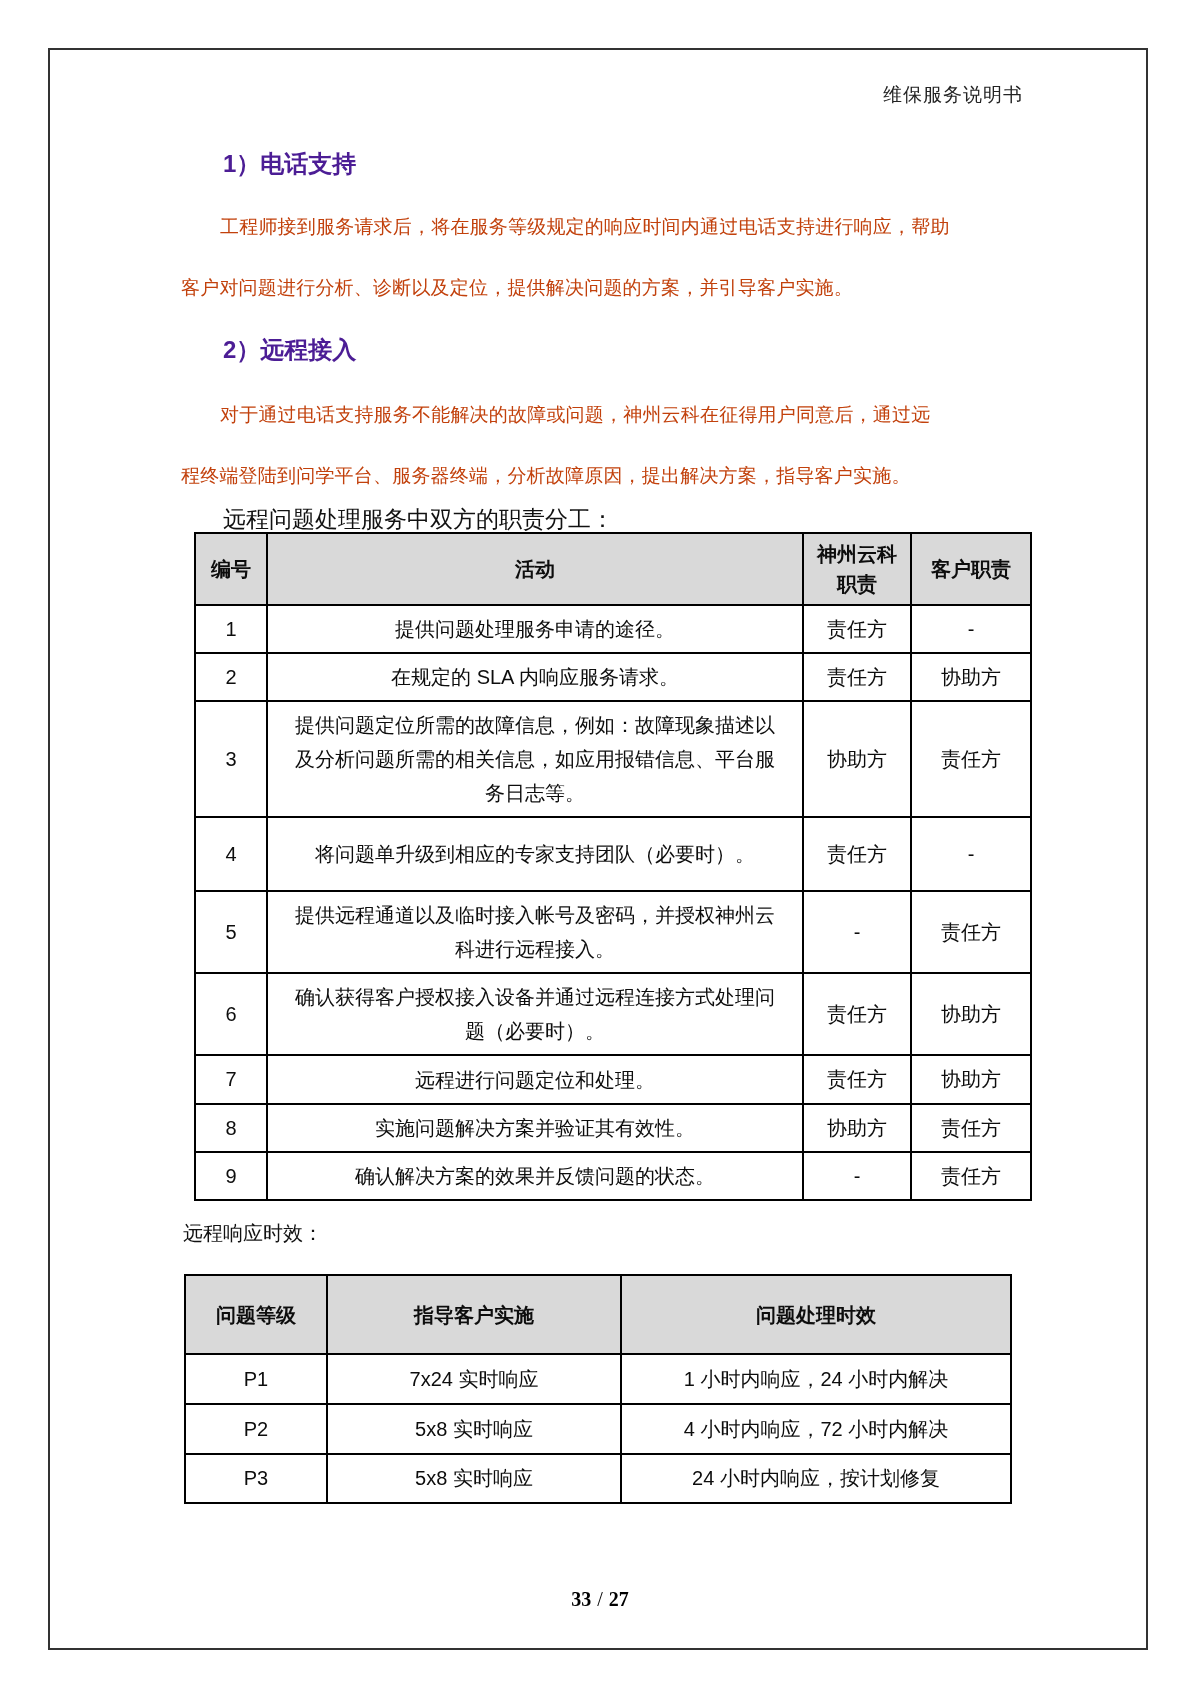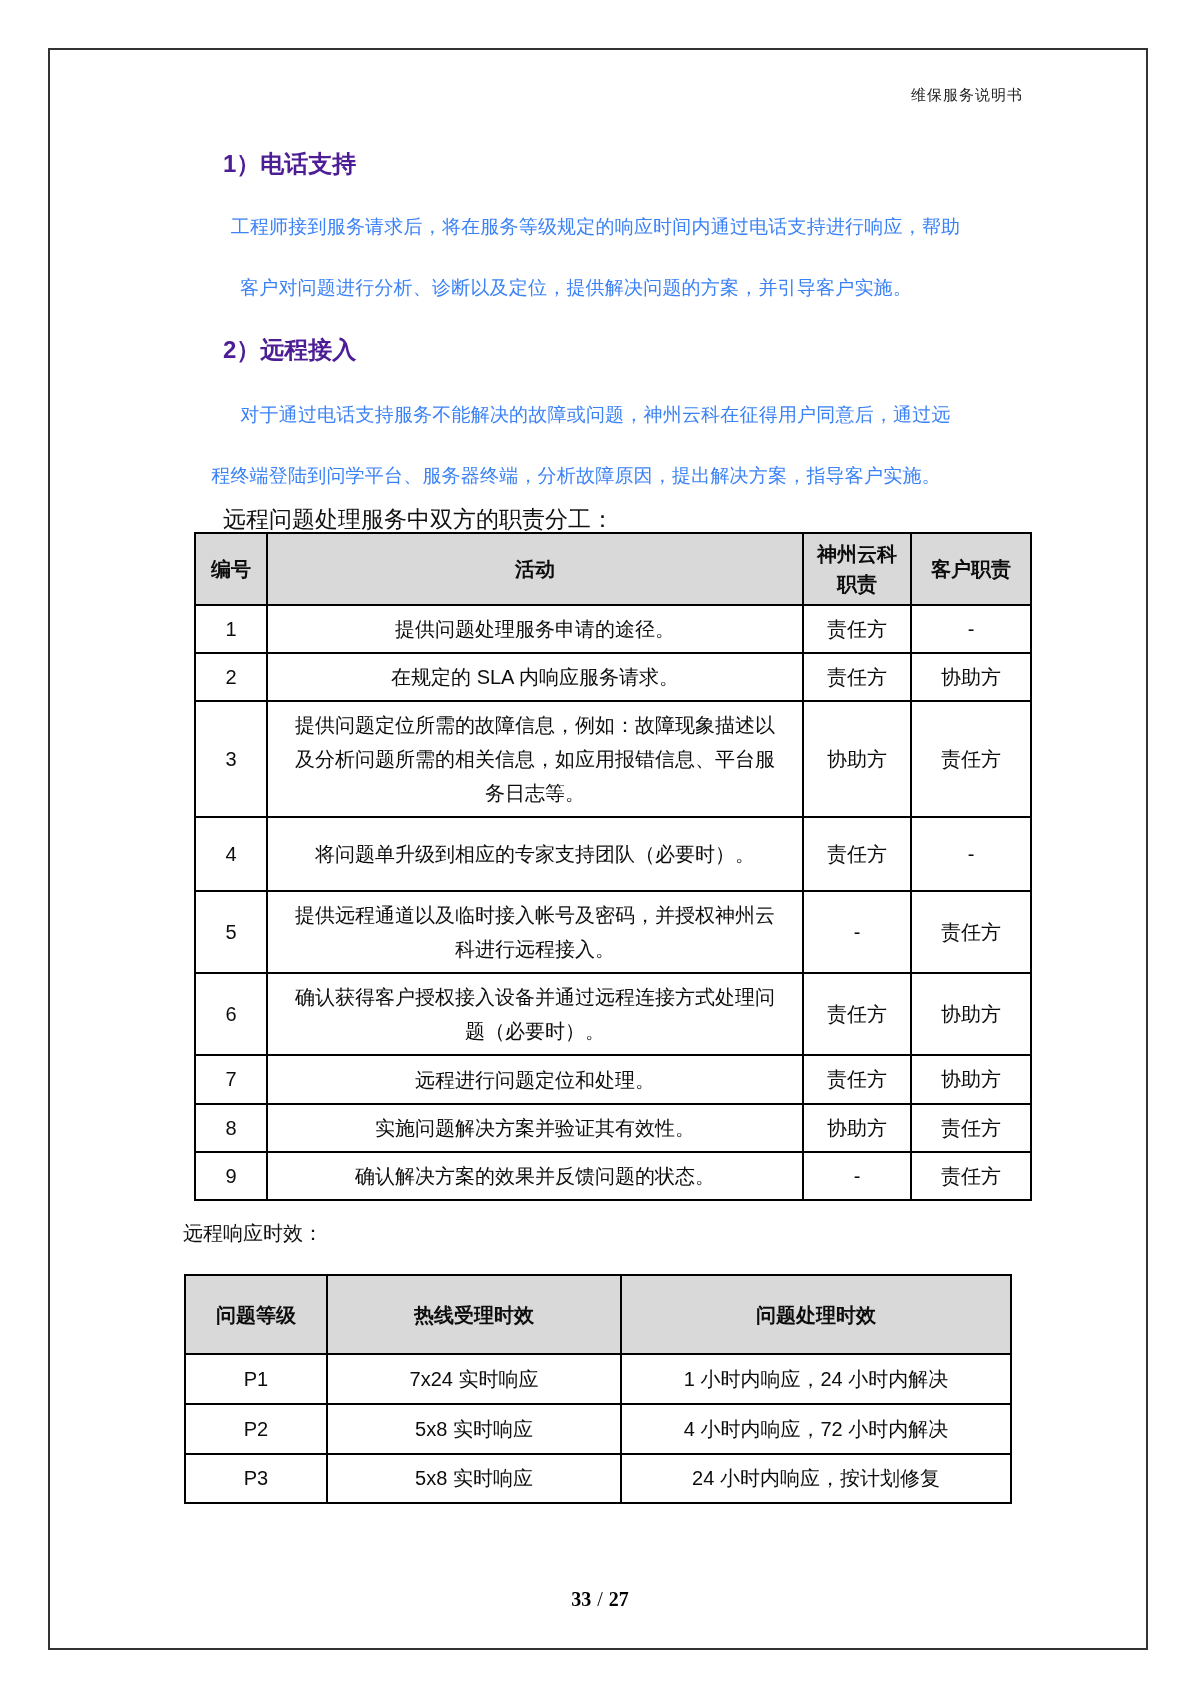--- a/index.html
+++ b/index.html
@@ -13,34 +13,33 @@
   }
   .frame{
     position:absolute;left:48px;top:48px;
     width:1100px;height:1602px;
     border:2px solid #333333;
     box-sizing:border-box;
   }
   .header-title{
     position:absolute;top:82px;right:177px;
     font-family:"Liberation Serif","DejaVu Serif",serif;
-    font-size:15px;line-height:26px;color:#222222;
+    font-size:19px;line-height:26px;color:#222222;
     letter-spacing:1px;
   }
   .h-num{
     position:absolute;left:223px;
     font-size:24px;font-weight:bold;line-height:28px;color:#4c1d95;
   }
   .h1{top:150px;}
   .h2{top:336px;}
   .para{
     position:absolute;left:181px;width:790px;
-    font-size:19px;line-height:61px;color:#3b82f6;
+    font-size:19px;line-height:61px;color:#c2410c;
     letter-spacing:0.2px;
-    text-align:center;
   }
   .para1{top:196px;}
   .para2{top:384px;}
   .line{white-space:nowrap;}
   .line.indent{padding-left:39px;}
   .intro{
     position:absolute;left:223px;top:506px;
     font-size:23px;line-height:26px;color:#111111;
   }
   .label2{
@@ -183,21 +182,21 @@
 
   <table class="t2">
     <colgroup>
       <col style="width:142px">
         <col style="width:294px">
         <col style="width:390px">
     </colgroup>
     <tbody>
         <tr class="hr">
       <th>问题等级</th>
-      <th>热线受理时效</th>
+      <th>指导客户实施</th>
       <th>问题处理时效</th>
     </tr>
     <tr class="p1">
       <td class="c-center">P1</td>
       <td class="c-center">7x24 实时响应</td>
       <td class="c-center">1 小时内响应，24 小时内解决</td>
     </tr>
     <tr class="p2">
       <td class="c-center">P2</td>
       <td class="c-center">5x8 实时响应</td>

